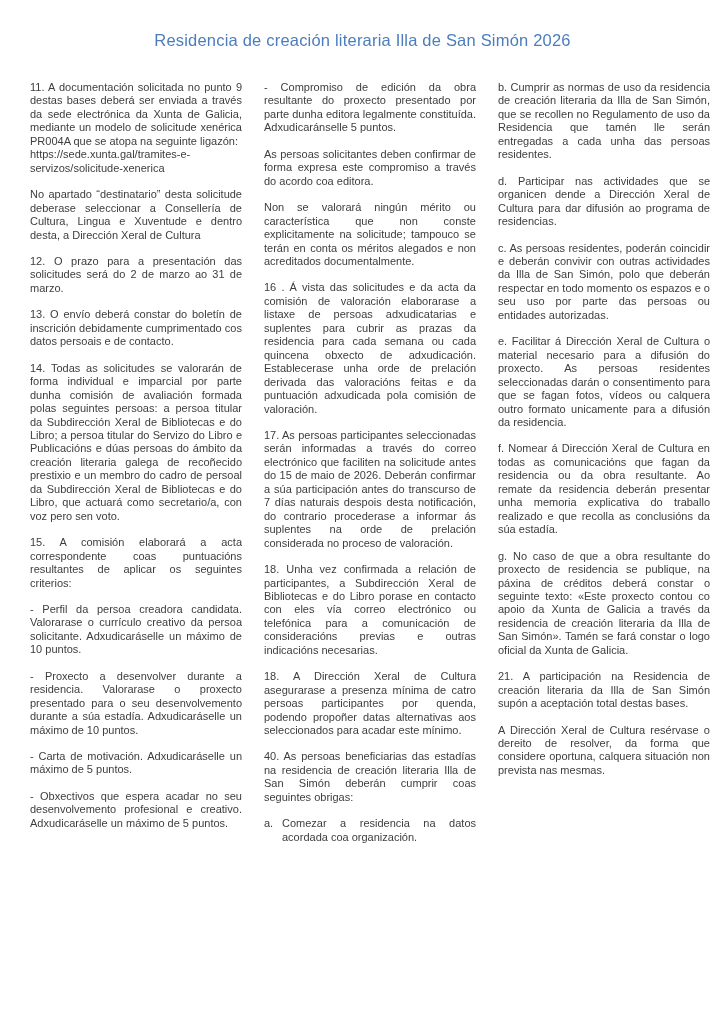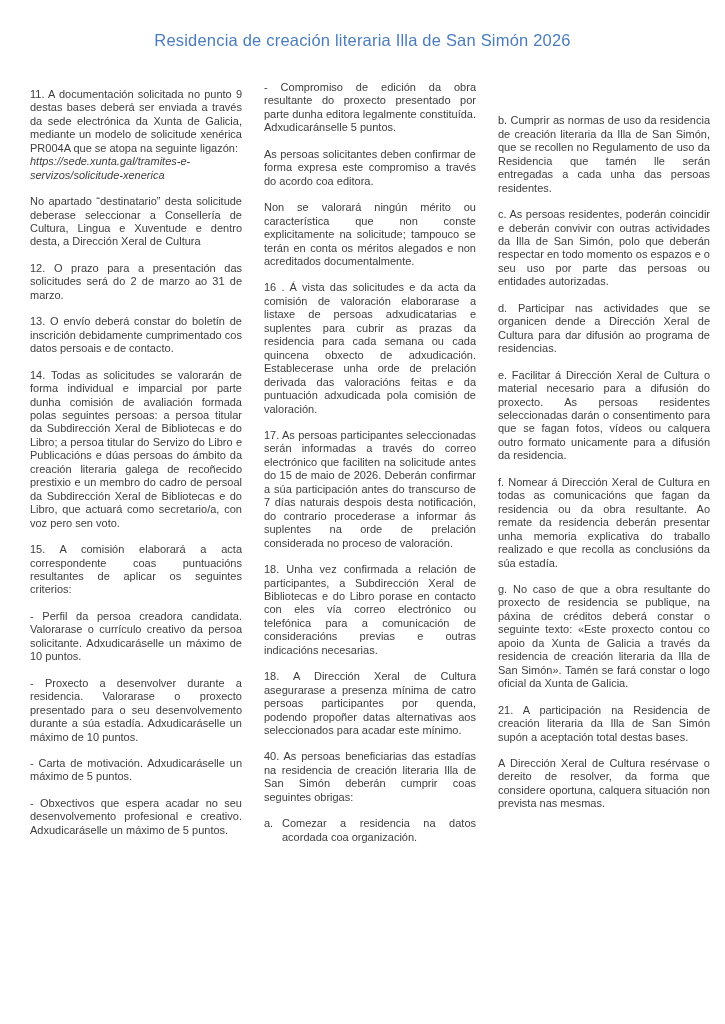--- a/index.html
+++ b/index.html
@@ -26,21 +26,21 @@
     margin: 0;
     padding-top: 31px;
     text-align: center;
     font-size: 16.5px;
     font-weight: normal;
     letter-spacing: 0.2px;
     color: var(--title-color);
   }
   .columns {
     display: flex;
-    align-items: center;
+    align-items: flex-start;
     margin: 31px 15px 8px 30px;
   }
   .col {
     width: 212px;
     flex: none;
   }
   .divider {
     width: 2px;
     flex: none;
     background: var(--divider-color);
@@ -64,21 +64,20 @@
     flex: none;
     width: 18px;
   }
   .hang-text {
     flex: 1;
     text-align: justify;
   }
   .link-url {
     color: var(--body-color);
     text-decoration: none;
-    font-style: italic;
   }
 </style>
 </head>
 <body>
 
 <div class="page">
   <h1 class="title">Residencia de creación literaria Illa de San Simón 2026</h1>
   <div class="columns">
     <section class="col">
         <p class="para">11. A documentación solicitada no punto 9 destas bases deberá ser enviada a través da sede electrónica da Xunta de Galicia, mediante un modelo de solicitude xenérica PR004A que se atopa na seguinte ligazón:
@@ -104,22 +103,22 @@
         <p class="para">18. A Dirección Xeral de Cultura asegurarase a presenza mínima de catro persoas participantes por quenda, podendo propoñer datas alternativas aos seleccionados para acadar este mínimo.</p>
         <p class="para">40. As persoas beneficiarias das estadías na residencia de creación literaria Illa de San Simón deberán cumprir coas seguintes obrigas:</p>
         <p class="para hang">
           <span class="hang-label">a.</span>
           <span class="hang-text">Comezar a residencia na datos acordada coa organización.</span>
         </p>
       </section>
     <div class="divider"></div>
     <section class="col">
         <p class="para">b. Cumprir as normas de uso da residencia de creación literaria da Illa de San Simón, que se recollen no Regulamento de uso da Residencia que tamén lle serán entregadas a cada unha das persoas residentes.</p>
+        <p class="para">d. Participar nas actividades que se organicen dende a Dirección Xeral de Cultura para dar difusión ao programa de residencias.</p>
         <p class="para">c. As persoas residentes, poderán coincidir e deberán convivir con outras actividades da Illa de San Simón, polo que deberán respectar en todo momento os espazos e o seu uso por parte das persoas ou entidades autorizadas.</p>
-        <p class="para">d. Participar nas actividades que se organicen dende a Dirección Xeral de Cultura para dar difusión ao programa de residencias.</p>
         <p class="para">e. Facilitar á Dirección Xeral de Cultura o material necesario para a difusión do proxecto. As persoas residentes seleccionadas darán o consentimento para que se fagan fotos, vídeos ou calquera outro formato unicamente para a difusión da residencia.</p>
         <p class="para">f. Nomear á Dirección Xeral de Cultura en todas as comunicacións que fagan da residencia ou da obra resultante. Ao remate da residencia deberán presentar unha memoria explicativa do traballo realizado e que recolla as conclusións da súa estadía.</p>
         <p class="para">g. No caso de que a obra resultante do proxecto de residencia se publique, na páxina de créditos deberá constar o seguinte texto: «Este proxecto contou co apoio da Xunta de Galicia a través da residencia de creación literaria da Illa de San Simón». Tamén se fará constar o logo oficial da Xunta de Galicia.</p>
         <p class="para">21. A participación na Residencia de creación literaria da Illa de San Simón supón a aceptación total destas bases.</p>
         <p class="para">A Dirección Xeral de Cultura resérvase o dereito de resolver, da forma que considere oportuna, calquera situación non prevista nas mesmas.</p>
       </section>
   </div>
 </div>
 
 </body></html>

